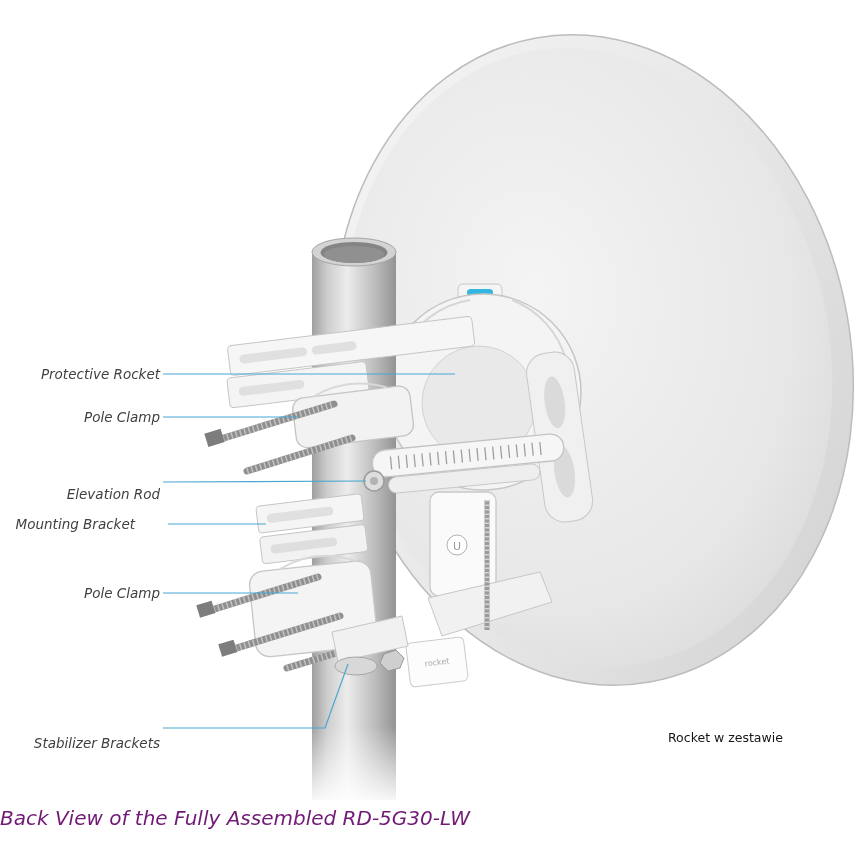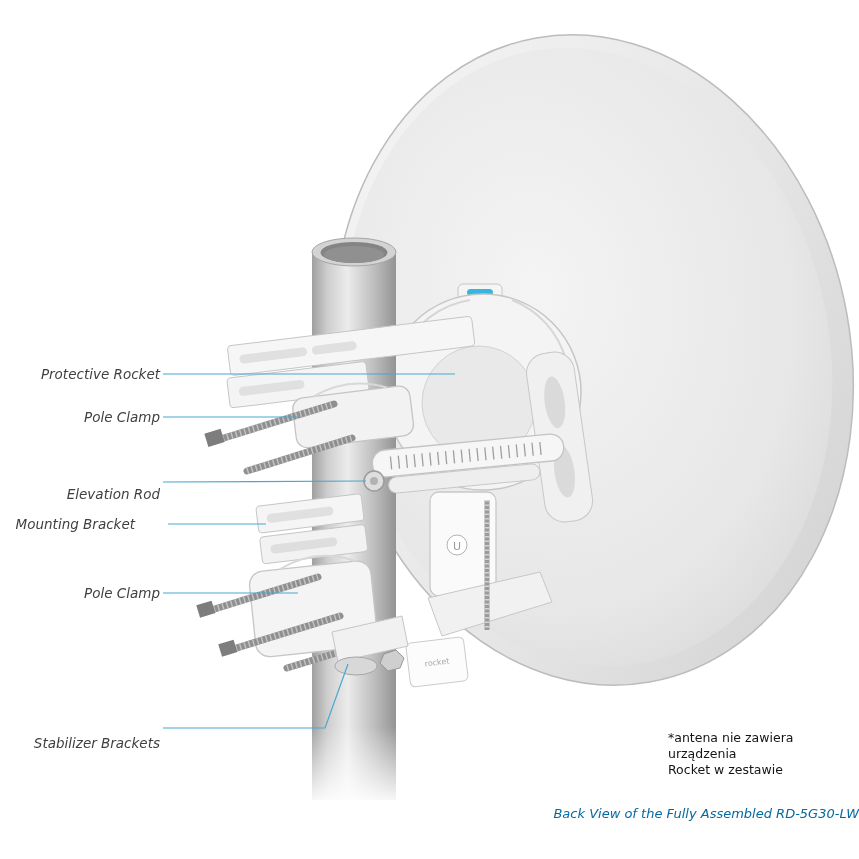--- a/index.html
+++ b/index.html
@@ -14,22 +14,22 @@
   .leader line,.leader polyline{stroke:var(--leader);stroke-width:1.2;fill:none;}
   .accent{fill:var(--accent);}
   .label{position:absolute;font-style:italic;font-size:13.5px;color:#3f3f3f;
          white-space:nowrap;font-family:"DejaVu Sans",sans-serif;}
   .label-0{top:366px;right:699px;}
   .label-1{top:409px;right:699px;}
   .label-2{top:474px;right:699px;margin-top:12px;}
   .label-3{top:516px;right:724px;}
   .label-4{top:585px;right:699px;}
   .label-5{top:720px;right:699px;margin-top:15px;}
-  .caption{position:absolute;top:806px;left:0;width:100%;text-align:right;
-           font-style:italic;font-size:13px;color:#0369a1;}
+  .caption{position:absolute;top:806px;left:0;width:100%;text-align:left;
+           font-style:italic;font-size:20px;color:#701a75;}
   .footnote{position:absolute;left:668px;top:730px;font-size:12.5px;color:#141414;line-height:16px;}
 </style>
 </head>
 <body>
 
 <div class="canvas">
 
   <svg width="859" height="859" viewBox="0 0 859 859">
     <defs>
       <linearGradient id="dishGrad" x1="0" y1="0" x2="1" y2="1">
@@ -174,17 +174,16 @@
   <div class="label label-0">Protective Rocket</div>
   <div class="label label-1">Pole Clamp</div>
   <div class="label label-2">Elevation Rod</div>
   <div class="label label-3">Mounting Bracket</div>
   <div class="label label-4">Pole Clamp</div>
   <div class="label label-5">Stabilizer Brackets</div>
 
   <div class="caption">Back View of the Fully Assembled RD-5G30-LW</div>
 
   <div class="footnote">
-    <div>*antena nie zawiera urządzenia</div>
     <div>Rocket w zestawie</div>
   </div>
 
 </div>
 
 </body></html>

